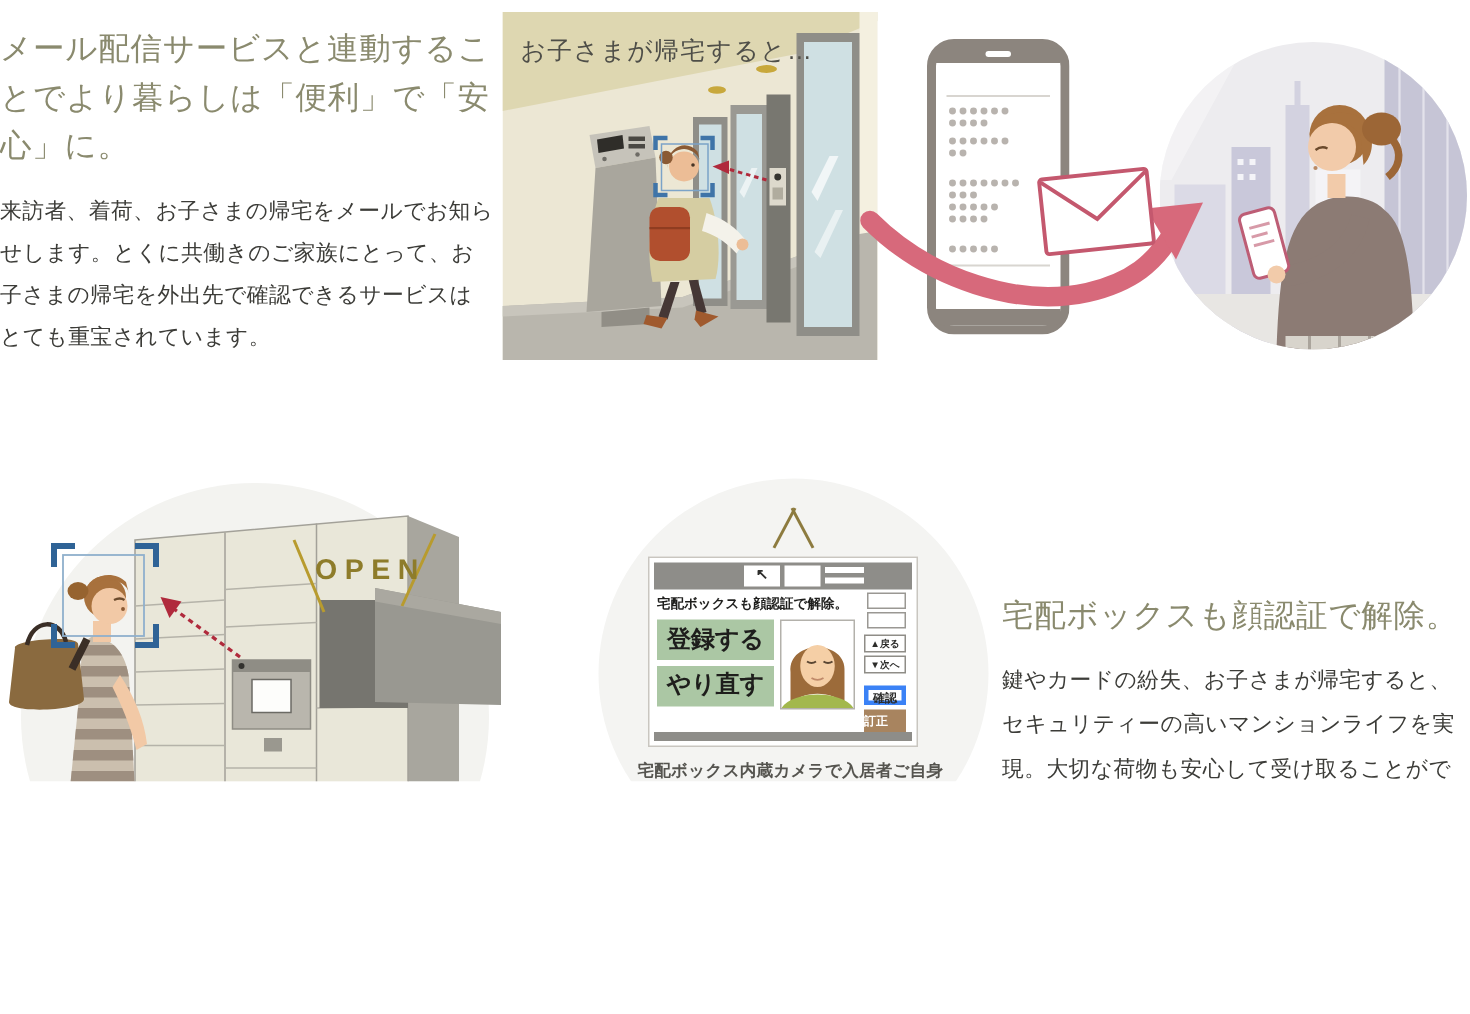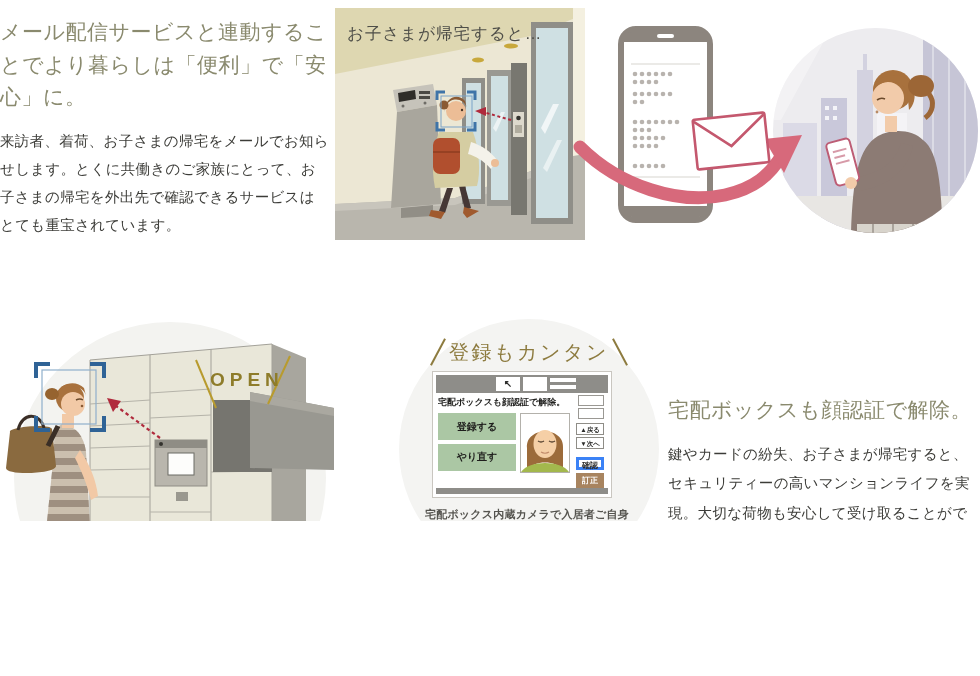--- a/index.html
+++ b/index.html
@@ -44,28 +44,28 @@
   .scr-el{position:absolute;box-sizing:border-box;}
   .scr-header{left:0;top:0;width:172px;height:18px;background:#8e8d89;}
   .scr-arrowbox{left:60px;top:2px;width:24px;height:14px;background:#fff;
                 font-size:10px;font-weight:bold;color:#2e2e2c;text-align:center;line-height:14px;}
   .scr-emptybox{left:87px;top:2px;width:24px;height:14px;background:#fff;}
   .scr-lines{left:114px;top:3px;width:26px;height:12px;}
   .scr-lines div{height:4px;background:#fff;margin-bottom:3px;}
   .scr-prompt{left:2px;top:21px;font-size:9px;font-weight:bold;color:#1f1f1d;white-space:nowrap;}
   .scr-sbox{left:142px;width:26px;height:11px;background:#fff;border:1px solid #9a9893;}
   .scr-green{left:2px;width:78px;height:27px;background:#abc7a4;color:#1e1e1c;
-             font-size:10px;font-weight:bold;text-align:center;line-height:27px;}
+             font-size:16px;font-weight:bold;text-align:center;line-height:27px;}
   .scr-face{left:84px;top:38px;width:50px;height:60px;border:1px solid #b3b1ab;background:#fff;}
   .scr-tiny{left:140px;width:28px;height:12px;background:#fff;border:1px solid #8f8d87;
             font-size:6.5px;color:#2c2c2a;text-align:center;line-height:11px;font-weight:bold;}
   .scr-confirm{left:140px;top:82px;width:28px;height:13px;background:#fff;border:3px solid #3b82f6;
                font-size:8px;color:#2c2c2a;text-align:center;line-height:12px;font-weight:bold;}
   .scr-correct{left:140px;top:98px;width:28px;height:15px;background:#a8845f;color:#fff;
-               font-size:8px;text-align:center;line-height:15px;font-weight:bold;}
+               font-size:8px;text-align:left;line-height:15px;font-weight:bold;}
   .scr-footer{left:0;top:113px;width:172px;height:6px;background:#8e8d89;}
 
   .reg-note{position:absolute;left:26px;top:186px;width:208px;
             font-size:11px;font-weight:bold;color:#55544f;line-height:1.72;
             letter-spacing:.2px;}
 </style>
 </head>
 <body>
 
 <div id="stage">
@@ -356,21 +356,20 @@
 
     <g>
       <line x1="160" y1="138" x2="116" y2="106" stroke="#b02a3c" stroke-width="2.2" stroke-dasharray="3.5,3"></line>
       <polygon points="107,98 121,101 113,112" fill="#b02a3c"></polygon>
     </g>
   </svg>
 
   <div class="abs reg-circle">
     <div class="badge-row">
       <span class="badge-slash l"></span>
-      <span class="badge-text">登録もカンタン</span>
       <span class="badge-slash r"></span>
     </div>
 
     <div class="screen">
       <div class="scr-inner">
         <div class="scr-el scr-header"></div>
         <div class="scr-el scr-arrowbox">↖</div>
         <div class="scr-el scr-emptybox"></div>
         <div class="scr-el scr-lines">
             <div></div>

